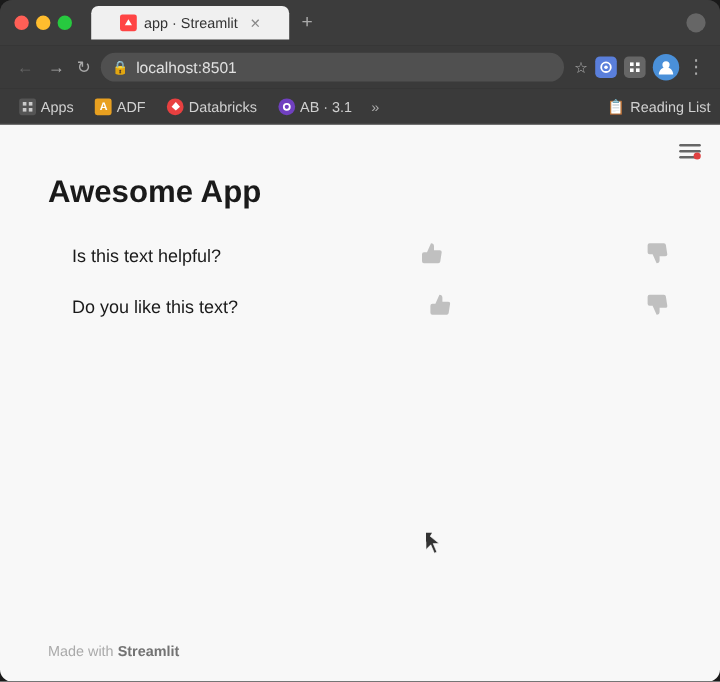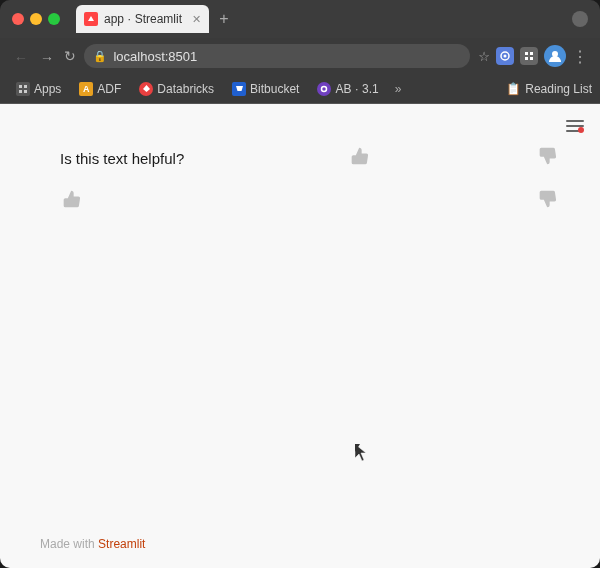--- a/index.html
+++ b/index.html
@@ -9,21 +9,21 @@
     .browser-window { width: 600px; height: 568px; background: #2b2b2b; border-radius: 10px; overflow: hidden; display: flex; flex-direction: column; }
 
     
     .title-bar { background: #3c3c3c; height: 38px; display: flex; align-items: center; padding: 0 12px; gap: 8px; flex-shrink: 0; }
     .traffic-lights { display: flex; gap: 6px; align-items: center; }
     .traffic-light { width: 12px; height: 12px; border-radius: 50%; }
     .tl-red { background: #ff5f56; }
     .tl-yellow { background: #ffbd2e; }
     .tl-green { background: #27c93f; }
     .tab-bar { display: flex; align-items: center; margin-left: 8px; flex: 1; gap: 4px; }
-    .tab { background: #505050; border-radius: 6px 6px 0 0; padding: 4px 8px; display: flex; align-items: center; gap: 6px; height: 28px; }
+    .tab { background: #505050; border-radius: 6px 6px 0 0; padding: 4px 24px; display: flex; align-items: center; gap: 6px; height: 28px; }
     .tab.active { background: #f0f0f0; }
     .tab-icon { width: 14px; height: 14px; background: #ff4444; border-radius: 2px; display: flex; align-items: center; justify-content: center; }
     .tab-icon svg { width: 10px; height: 10px; }
     .tab-title { font-size: 12px; color: #333; white-space: nowrap; }
     .tab-close { font-size: 11px; color: #888; cursor: pointer; margin-left: 4px; }
     .new-tab-btn { color: #aaa; font-size: 16px; cursor: pointer; padding: 0 6px; }
     .browser-ext { margin-left: auto; width: 16px; height: 16px; background: #666; border-radius: 50%; }
 
     
     .address-bar { background: #3a3a3a; height: 36px; display: flex; align-items: center; padding: 0 12px; gap: 8px; flex-shrink: 0; }
@@ -66,21 +66,21 @@
     .app-title { font-size: 26px; font-weight: 700; color: #1a1a1a; margin-bottom: 24px; }
 
     .question-list { list-style: disc; padding-left: 20px; display: flex; flex-direction: column; gap: 14px; }
     .question-item { display: flex; align-items: center; gap: 10px; justify-content: space-between; }
     .question-text { font-size: 15px; color: #1a1a1a; }
     .feedback-btn { background: none; border: none; cursor: pointer; padding: 2px; color: #b0b0b0; font-size: 18px; }
 
     
     .app-footer { padding: 8px 40px 16px 40px; }
     .footer-text { font-size: 12px; color: #aaa; }
-    .footer-link { color: #c2410c; text-decoration: none; font-weight: 400; }
+    .footer-link { color: #737373; text-decoration: none; font-weight: 700; }
 
     
     .cursor { position: absolute; width: 10px; height: 14px; pointer-events: none; }
     .cursor::before {
       content: '';
       display: block;
       width: 0;
       height: 0;
       border-left: 5px solid #333;
       border-right: 3px solid transparent;
@@ -167,28 +167,20 @@
     </div>
     <div class="bookmark-item">
       <div class="bookmark-icon bm-databricks-icon" style="background:#e84040; border-radius:50%; display:flex; align-items:center; justify-content:center;">
         <svg width="9" height="9" viewBox="0 0 9 9" fill="white">
             <polygon points="4.5,1 8,5 4.5,8 1,5"></polygon>
           </svg>
       </div>
       <span class="bookmark-label">Databricks</span>
     </div>
     <div class="bookmark-item">
-      <div class="bookmark-icon bm-bitbucket-icon" style="background:#2060d0; border-radius:2px; display:flex; align-items:center; justify-content:center;">
-        <svg width="9" height="9" viewBox="0 0 9 9" fill="white">
-            <path d="M1 2h7l-1.5 5H2.5z"></path>
-          </svg>
-      </div>
-      <span class="bookmark-label">Bitbucket</span>
-    </div>
-    <div class="bookmark-item">
       <div class="bookmark-icon bm-ab-icon" style="background:#7040c0; border-radius:50%; display:flex; align-items:center; justify-content:center;">
         <svg width="8" height="8" viewBox="0 0 8 8" fill="white">
             <circle cx="4" cy="4" r="2.5" fill="none" stroke="white" stroke-width="1.5"></circle>
           </svg>
       </div>
       <span class="bookmark-label">AB · 3.1</span>
     </div>
     <span class="bm-more">»</span>
     <div class="bm-reading" style="margin-left:auto; display:flex; align-items:center; gap:4px;">
       <span style="color:#aaa; font-size:12px;">📋</span>
@@ -199,36 +191,38 @@
   <div class="page-content">
 
     <div class="app-sidebar-btn">
       <div class="sidebar-line"></div>
       <div class="sidebar-line"></div>
       <div class="sidebar-line" style="width:14px;"></div>
       <div class="sidebar-dot"></div>
     </div>
 
     <div class="app-main">
+      <h1 class="app-title">Awesome App</h1>
 
       <ul class="question-list">
         <li class="question-item">
           <span class="question-text">Is this text helpful?</span>
           <button class="feedback-btn" title="Thumbs up">
             <svg width="20" height="20" viewBox="0 0 24 24" fill="#c0c0c0">
                 <path d="M14 9V5a3 3 0 0 0-3-3l-4 9v11h11.28a2 2 0 0 0 2-1.7l1.38-9a2 2 0 0 0-2-2.3zM7 22H4a2 2 0 0 1-2-2v-7a2 2 0 0 1 2-2h3"></path>
               </svg>
           </button>
           <button class="feedback-btn" title="Thumbs down">
             <svg width="20" height="20" viewBox="0 0 24 24" fill="#c0c0c0" transform="scale(1,-1)" style="transform:scaleY(-1)">
                 <path d="M14 9V5a3 3 0 0 0-3-3l-4 9v11h11.28a2 2 0 0 0 2-1.7l1.38-9a2 2 0 0 0-2-2.3zM7 22H4a2 2 0 0 1-2-2v-7a2 2 0 0 1 2-2h3"></path>
               </svg>
           </button>
         </li>
         <li class="question-item">
+          <span class="question-text">Do you like this text?</span>
           <button class="feedback-btn" title="Thumbs up">
             <svg width="20" height="20" viewBox="0 0 24 24" fill="#c0c0c0">
                 <path d="M14 9V5a3 3 0 0 0-3-3l-4 9v11h11.28a2 2 0 0 0 2-1.7l1.38-9a2 2 0 0 0-2-2.3zM7 22H4a2 2 0 0 1-2-2v-7a2 2 0 0 1 2-2h3"></path>
               </svg>
           </button>
           <button class="feedback-btn" title="Thumbs down">
             <svg width="20" height="20" viewBox="0 0 24 24" fill="#c0c0c0" style="transform:scaleY(-1)">
                 <path d="M14 9V5a3 3 0 0 0-3-3l-4 9v11h11.28a2 2 0 0 0 2-1.7l1.38-9a2 2 0 0 0-2-2.3zM7 22H4a2 2 0 0 1-2-2v-7a2 2 0 0 1 2-2h3"></path>
               </svg>
           </button>

